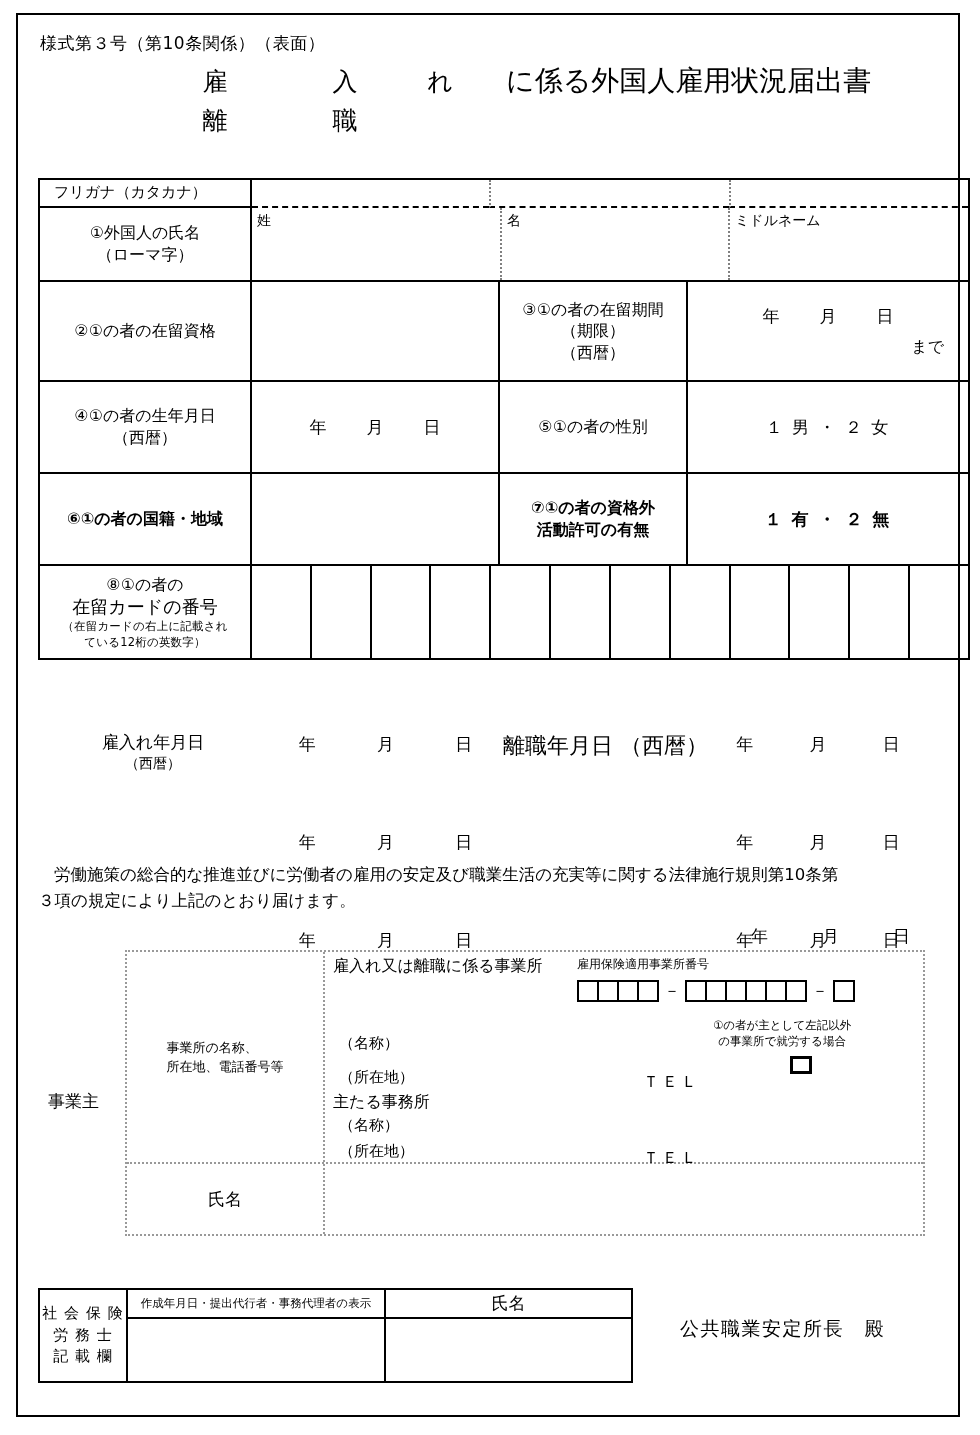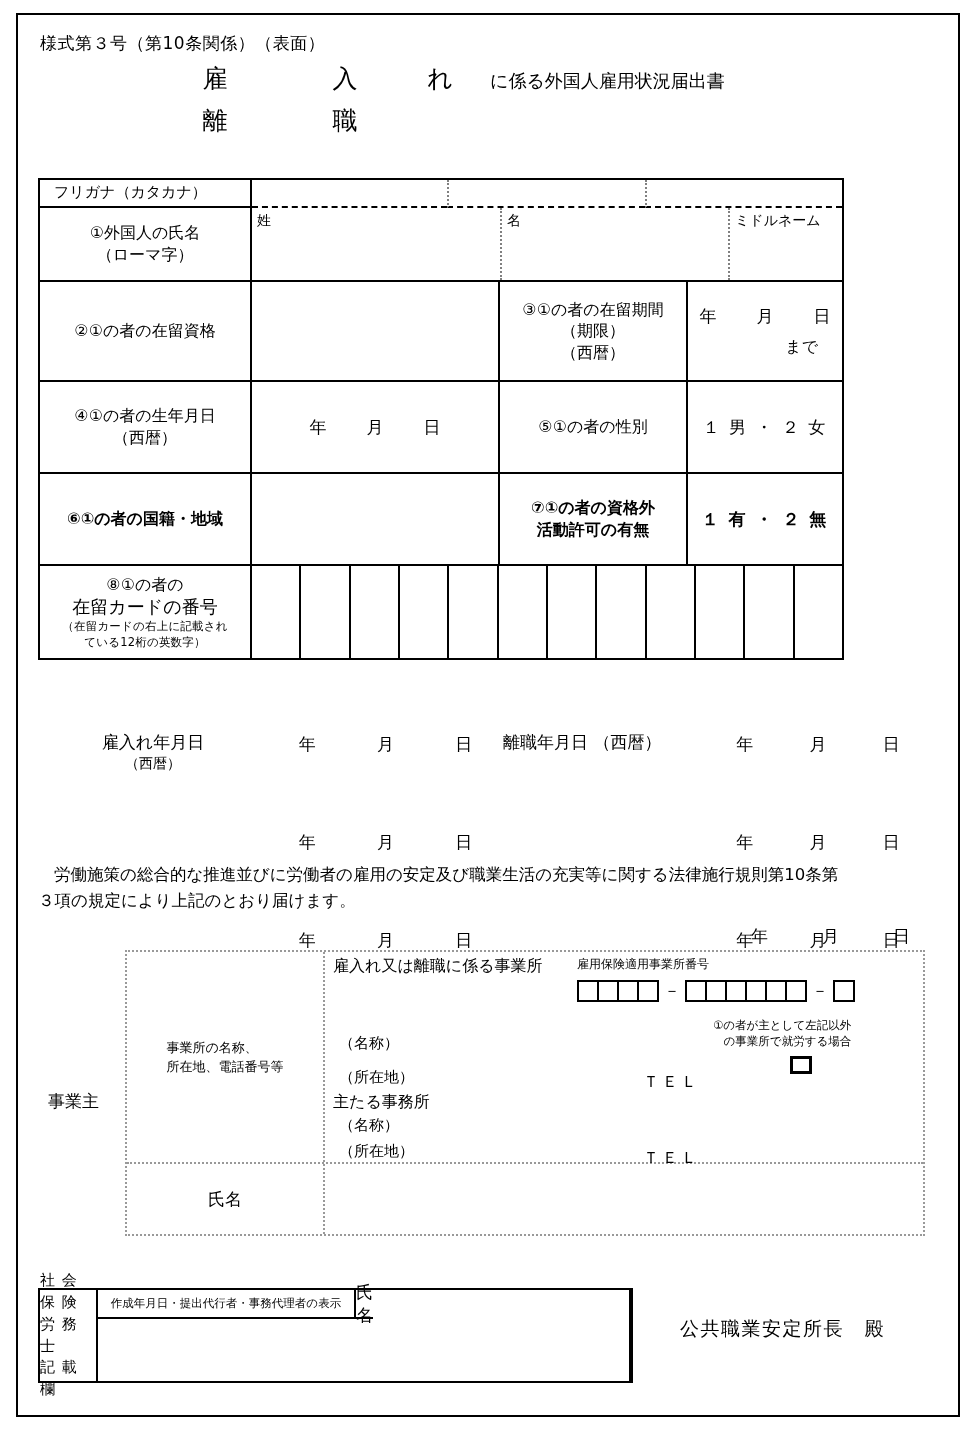--- a/index.html
+++ b/index.html
@@ -45,29 +45,29 @@
   .title-kanji {
     font-size: 25px;
     font-weight: 500;
     display: inline-block;
     text-align: center;
   }
   .t-k1 { width: 130px; }
   .t-k2 { width: 130px; }
   .t-k3 { width: 60px; }
   .title-tail {
-    font-size: 18px;
-    margin-left: 20px;
+    font-size: 28px;
+    margin-left: 36px;
     white-space: nowrap;
   }
 
   
   #main-table {
     left: 38px; top: 178px;
-    width: 806px;
+    width: 932px;
     border: 2px solid #000;
     box-sizing: border-box;
   }
   #main-table .row { display: flex; box-sizing: border-box; }
   .bb { border-bottom: 2px solid #000; }
   .br { border-right: 2px solid #000; }
   .cell {
     box-sizing: border-box;
     position: relative;
     display: flex;
@@ -160,21 +160,21 @@
   .dl-ymd {
     width: 235px;
     display: flex;
     justify-content: space-around;
     font-size: 17px;
     padding-top: 2px;
   }
   .dl-label2 {
     width: 205px;
     text-align: left;
-    font-size: 17px;
+    font-size: 22px;
     line-height: 1.35;
   }
   .dl-ymd2 {
     width: 220px;
     display: flex;
     justify-content: space-around;
     font-size: 17px;
     padding-top: 2px;
   }
 
@@ -231,21 +231,21 @@
   .ei-b {
     width: 22px; height: 22px;
     border: 2px solid #000;
     box-sizing: border-box;
     margin-left: -2px;
   }
   .ei-b:first-child { margin-left: 0; }
   .ei-dash { margin: 0 5px; font-size: 16px; }
   #ei-note {
     position: absolute; left: 388px; top: 66px;
-    font-size: 11.5px; line-height: 1.35; text-align: right;
+    font-size: 11.5px; line-height: 1.35; text-align: center;
     white-space: nowrap;
   }
   #ei-check {
     position: absolute; left: 465px; top: 104px;
     width: 22px; height: 18px;
     border: 3px solid #000;
     box-sizing: border-box;
   }
   .emp-name-lbl {
     width: 198px;
@@ -269,21 +269,21 @@
     border-right: 2px solid #000;
     display: flex;
     flex-direction: column;
     align-items: center;
     justify-content: center;
     font-size: 15px;
     line-height: 1.45;
     letter-spacing: 1px;
     box-sizing: border-box;
   }
-  #sr-body { flex: 1; display: flex; flex-direction: row; }
+  #sr-body { flex: 1; display: flex; flex-direction: column; }
   .sr-head { display: flex; height: 27px; border-bottom: 2px solid #000; }
   .sr-h1 {
     width: 258px;
     border-right: 2px solid #000;
     display: flex; align-items: center; justify-content: center;
     font-size: 11.5px;
     box-sizing: border-box;
   }
   .sr-h2 {
     flex: 1;

